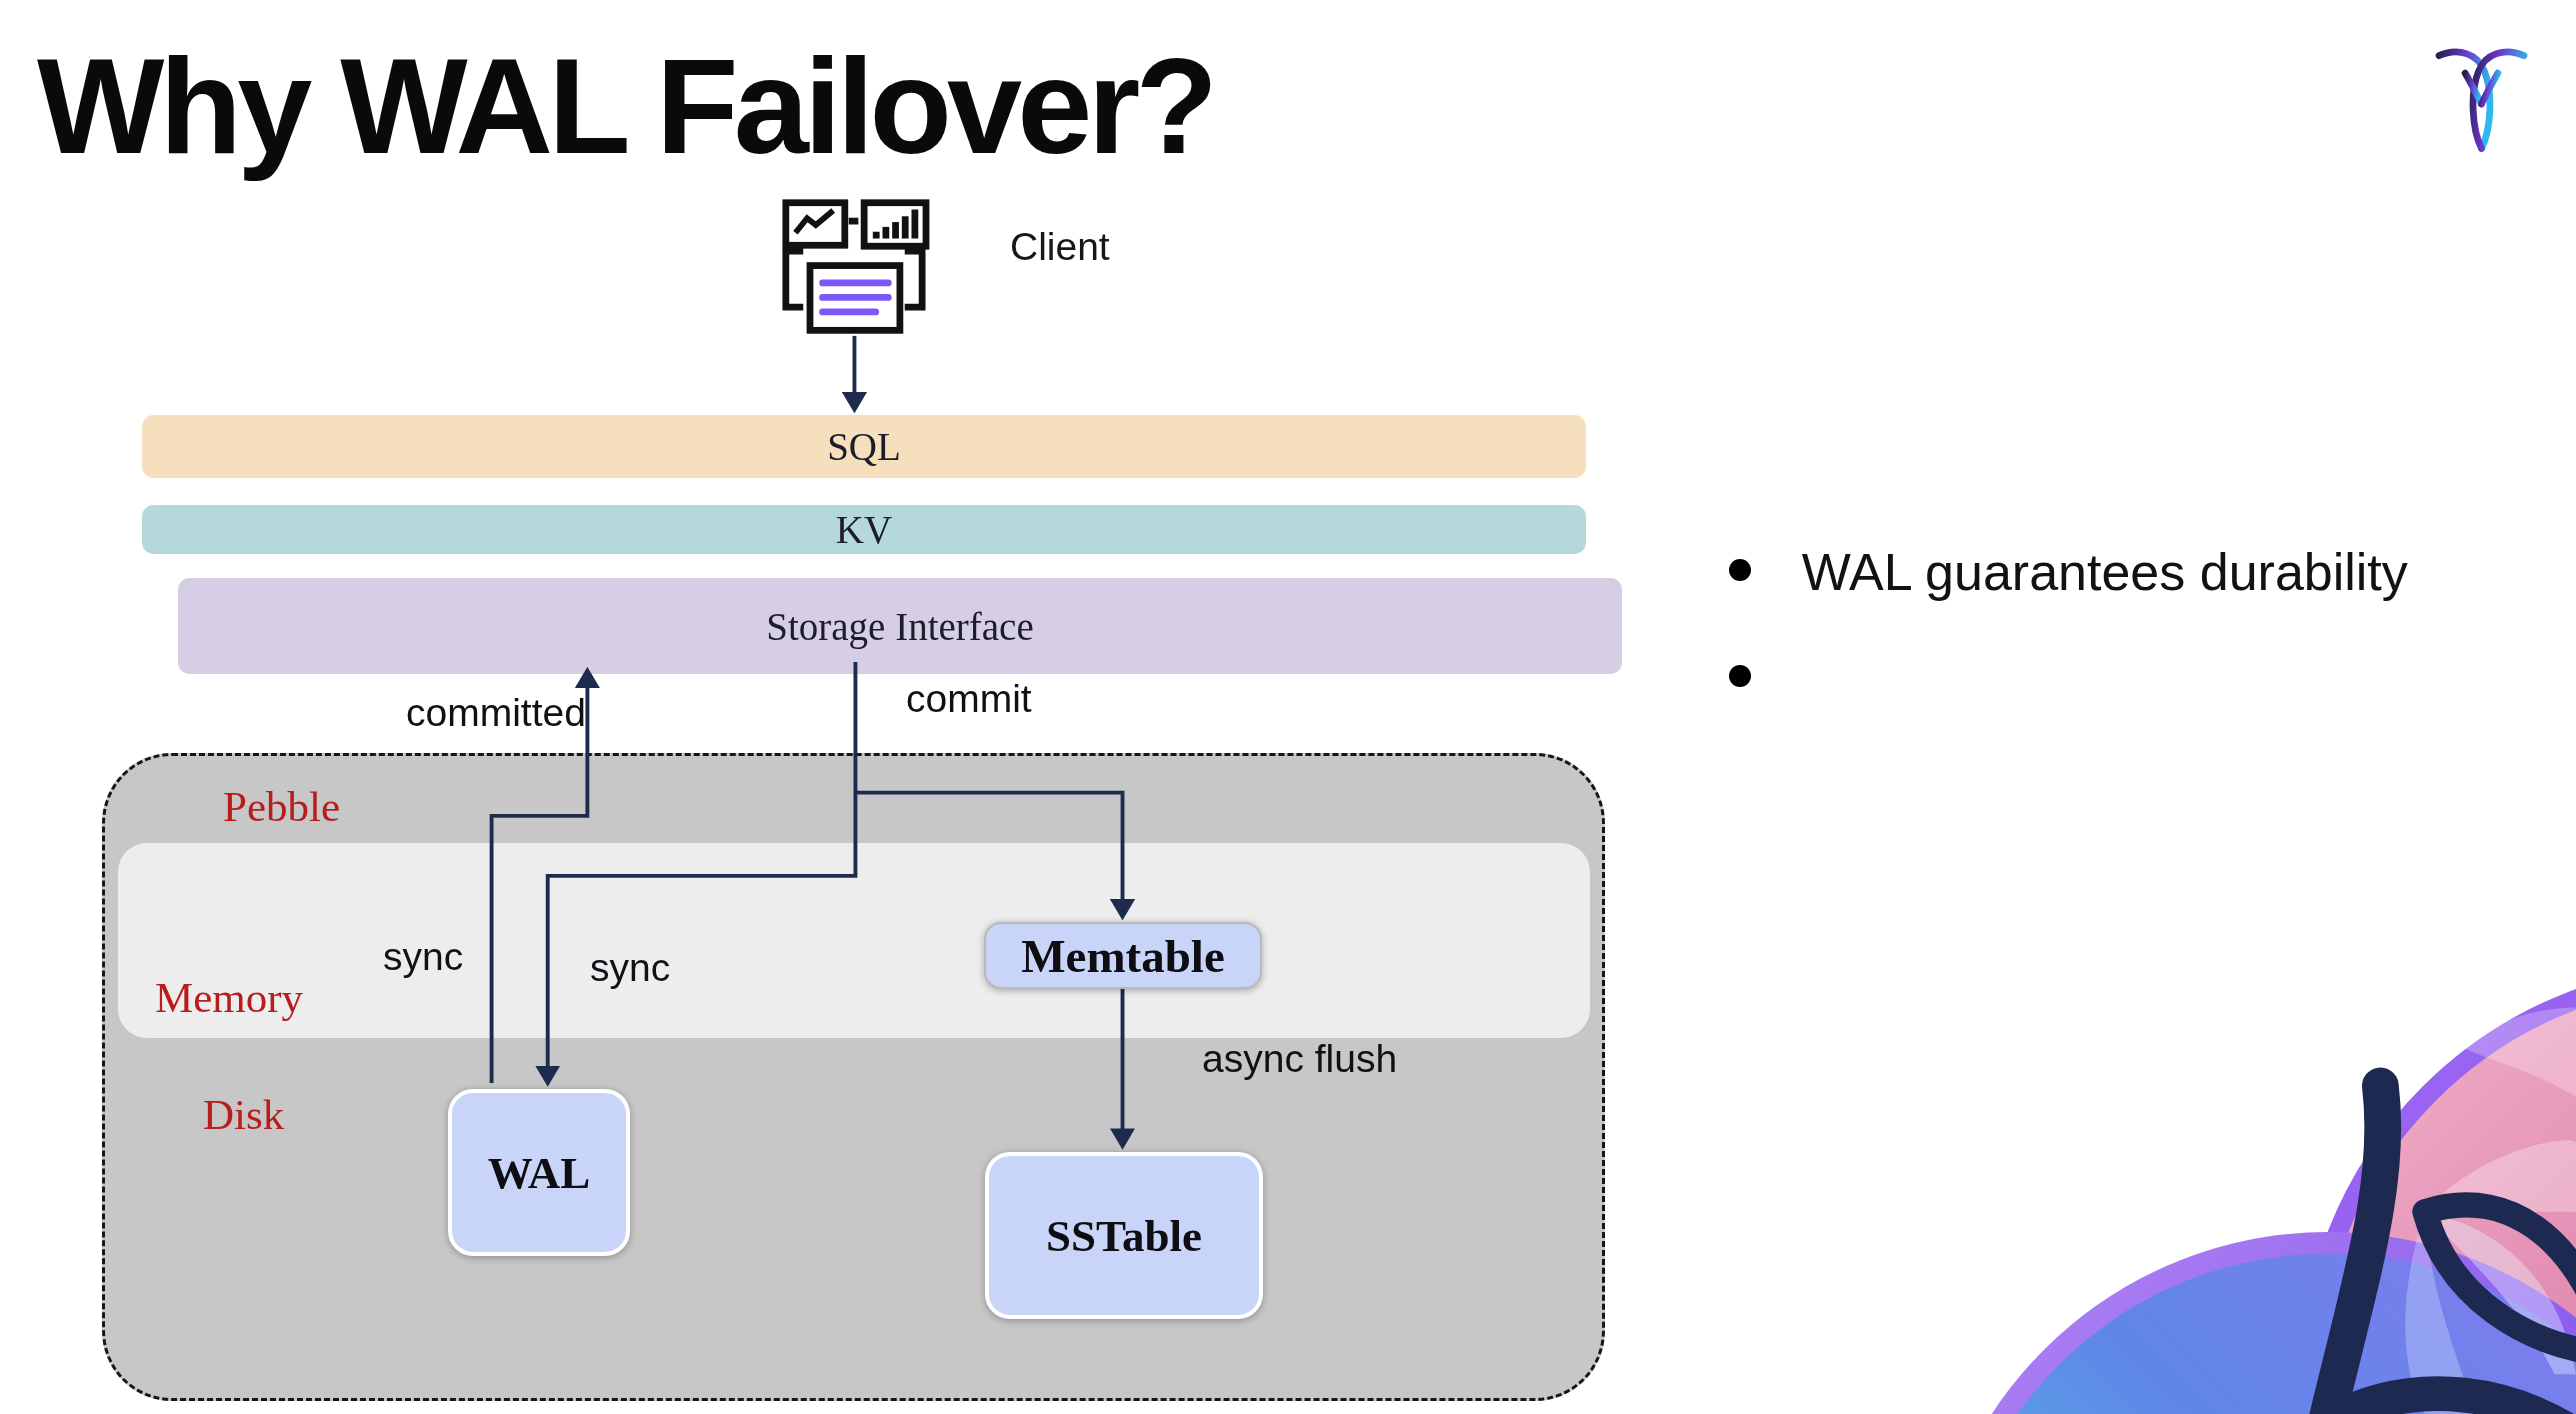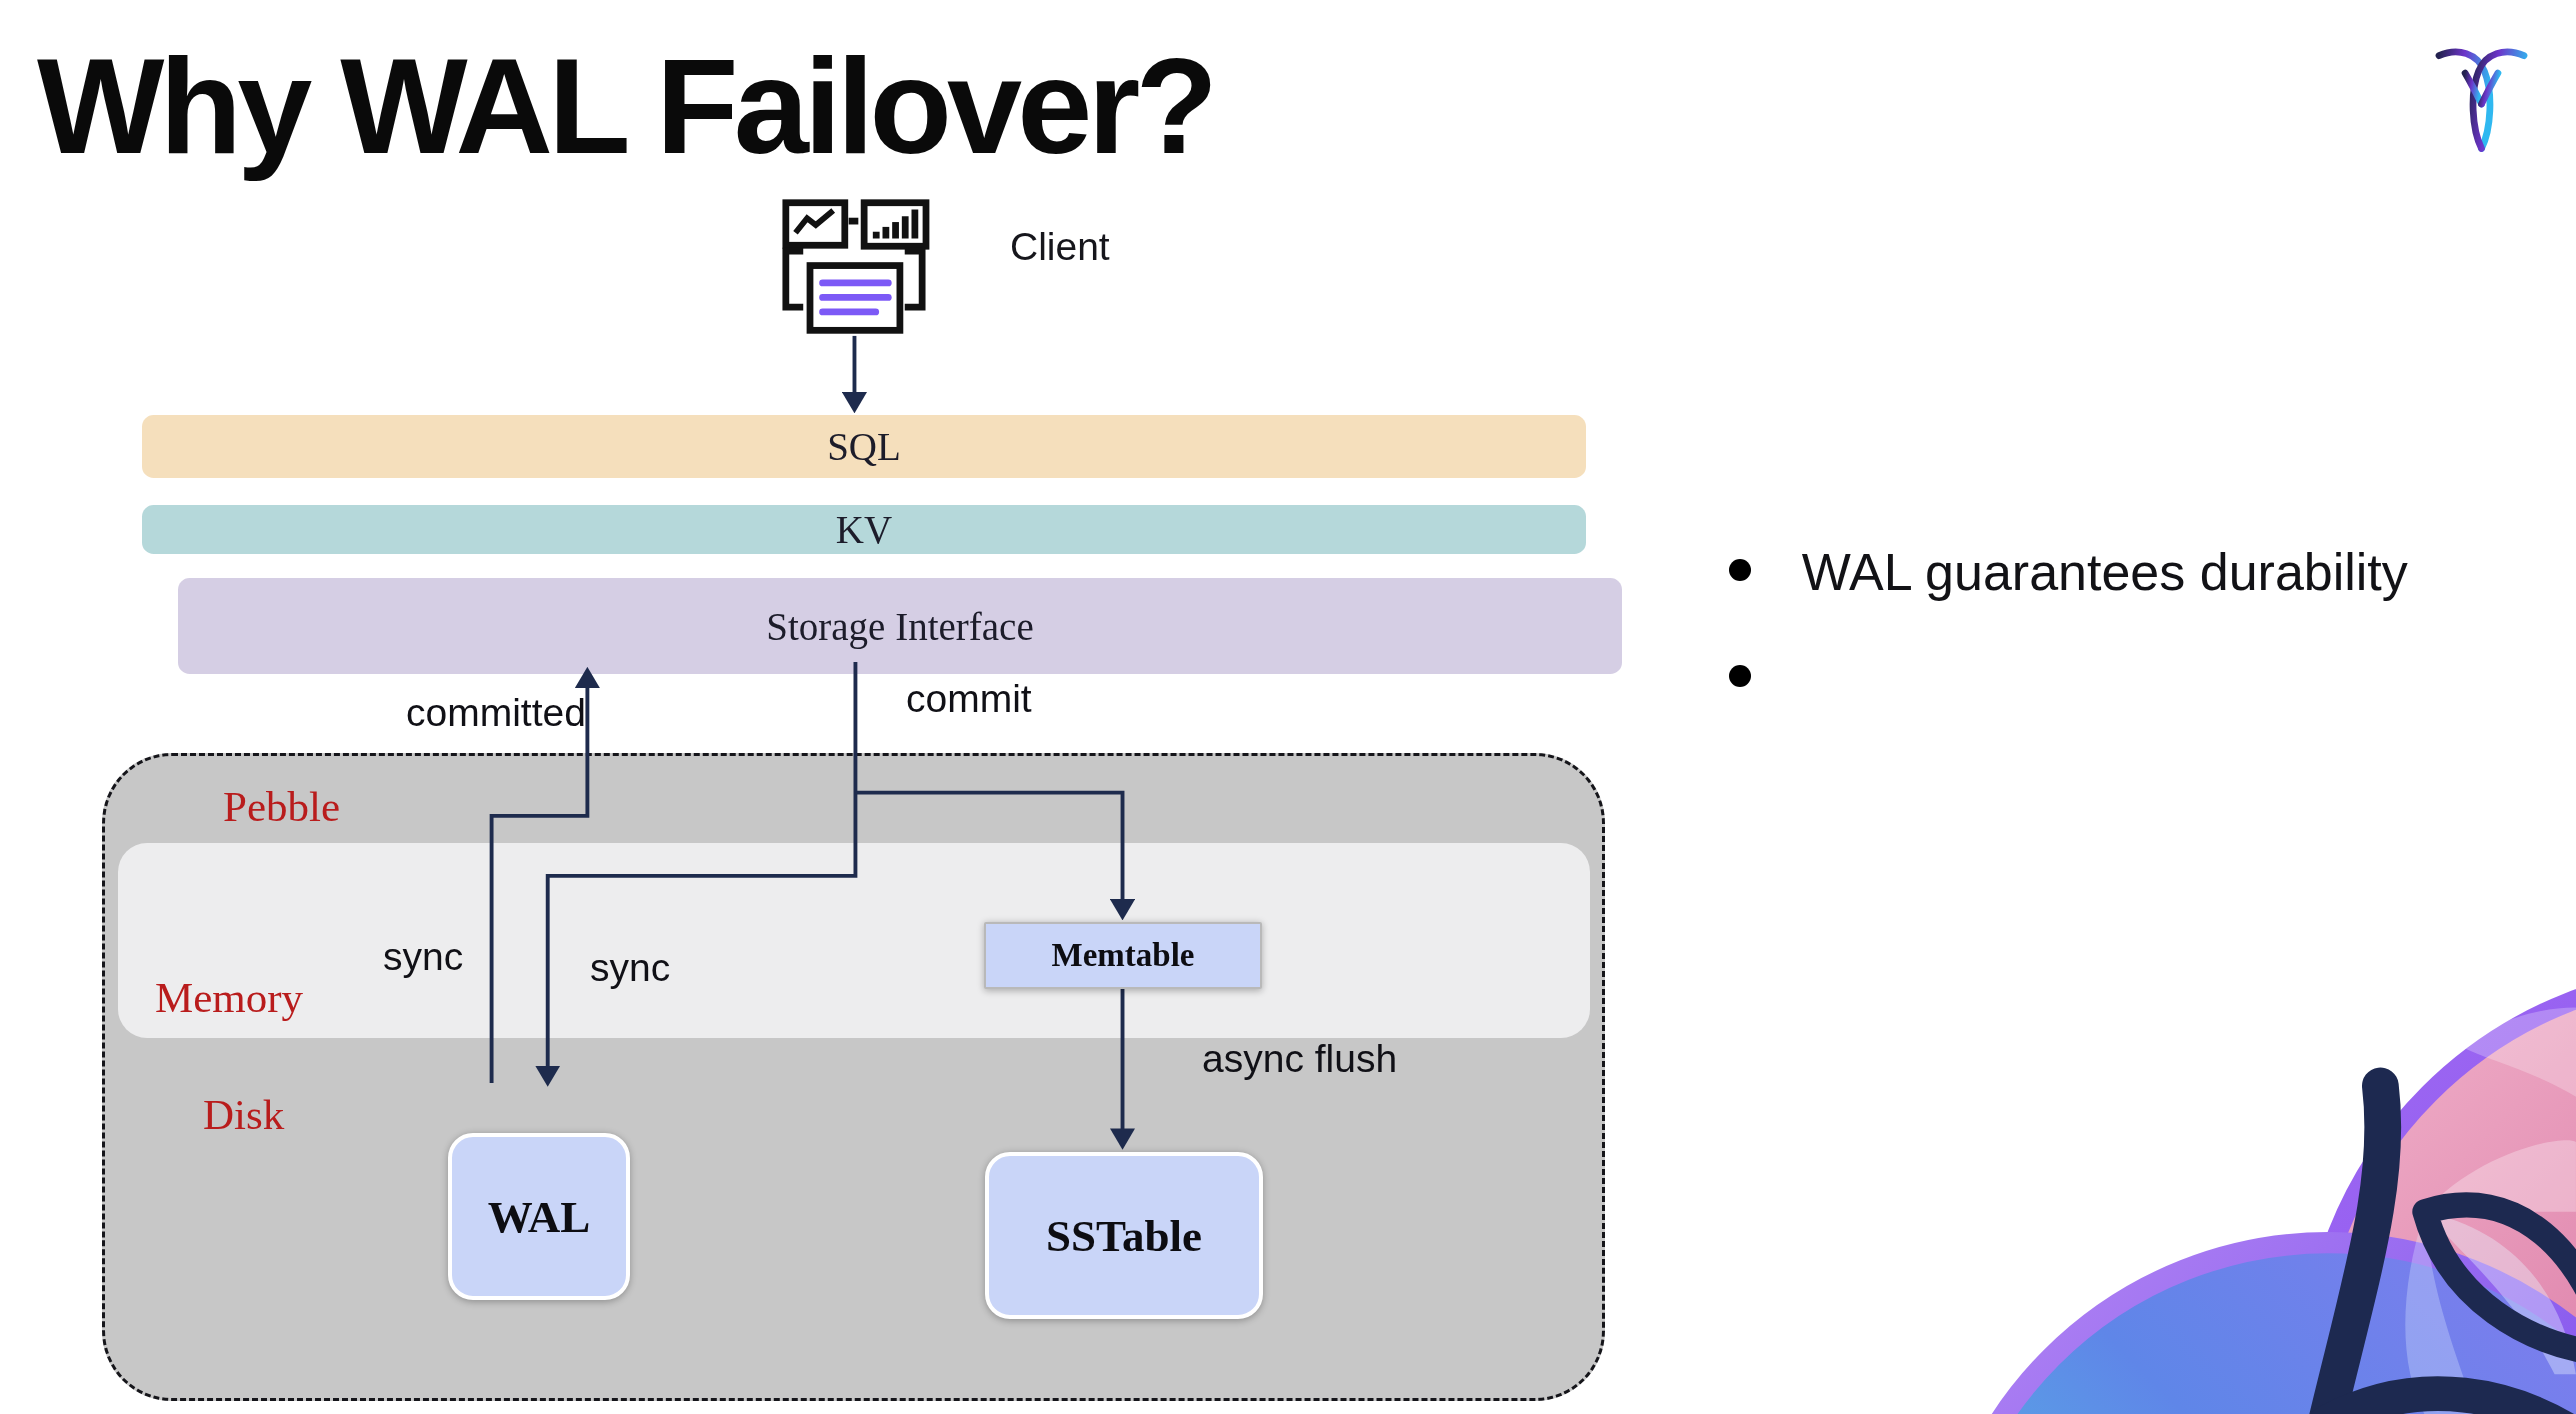--- a/index.html
+++ b/index.html
@@ -51,23 +51,23 @@
   .lbl-client{left:1010px;top:225px;font-size:39px;color:#16161c;}
 
   
   .node{
     background:var(--node_fill,#c9d5f8);
     display:flex;align-items:center;justify-content:center;
     font-family:"Liberation Serif",serif;font-weight:bold;color:#0d0d12;
     box-sizing:border-box;box-shadow:0 1.9px 7.7px rgba(0,0,0,0.28);
   }
   .node-wal{left:448px;top:1089px;width:182px;height:167px;border-radius:25px;
-    border:4.8px solid var(--node_border,#ffffff);font-size:45px;margin-top:44px;}
-  .node-memtable{left:984px;top:922px;width:278px;height:67px;border-radius:2px;
-    border:2.9px solid var(--memtable_border,#b9b9b9);font-size:33px;}
+    border:4.8px solid var(--node_border,#ffffff);font-size:45px;}
+  .node-memtable{left:984px;top:922px;width:278px;height:67px;border-radius:17px;
+    border:2.9px solid var(--memtable_border,#b9b9b9);font-size:47px;}
   .node-sstable{left:985px;top:1152px;width:278px;height:167px;border-radius:25px;
     border:4.8px solid var(--node_border,#ffffff);font-size:45px;}
 
   
   .bullets{left:1711px;top:530px;width:852px;list-style:none;margin:12px;padding:0;}
   .bullets li{display:flex;margin:0 0 45px 0;}
   .bullet-dot{flex:0 0 auto;width:22px;height:22px;border-radius:50%;background:#000;
     margin:17.4px 51px 0 5.8px;}
   .bullet-text{width:721px;font-size:52px;line-height:61px;color:#121216;}
 

